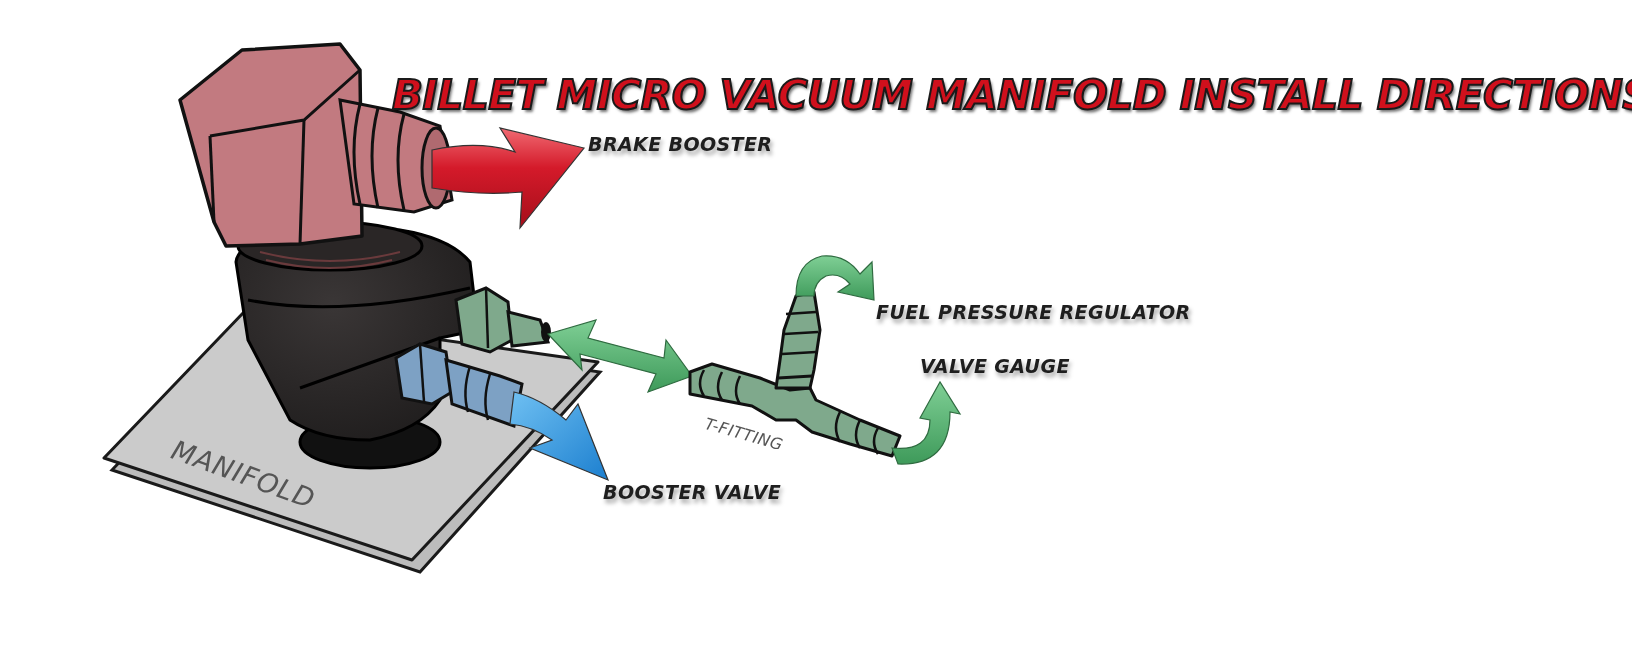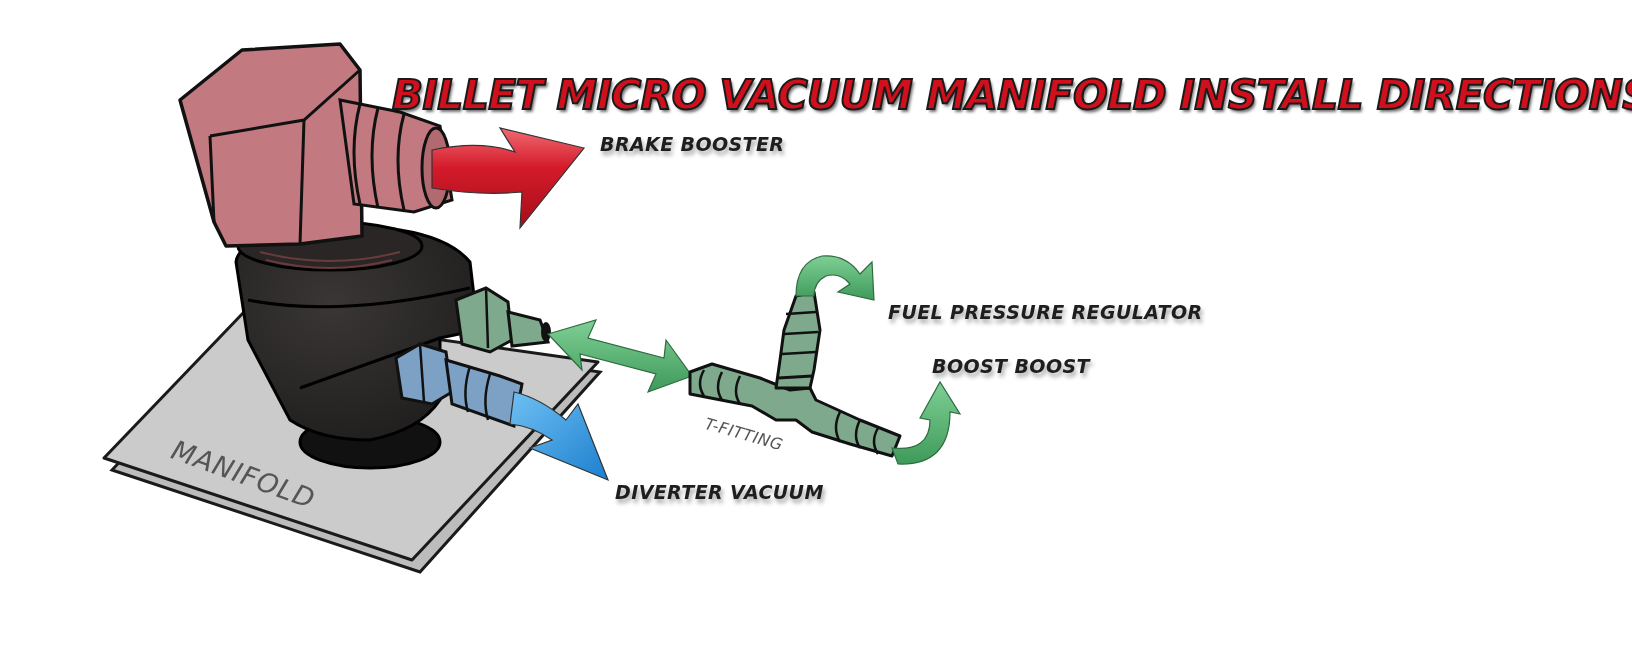--- a/index.html
+++ b/index.html
@@ -12,21 +12,20 @@
     color: #d0101c;
     -webkit-text-stroke: 2px #1a1a1a;
     text-shadow: 2px 3px 3px rgba(0,0,0,0.55);
     transform: scaleX(1.02); transform-origin: left center;
   }
   .lbl {
     position: absolute; white-space: nowrap;
     font-family: "DejaVu Sans", sans-serif; font-weight: bold; font-style: italic;
     font-size: 19px; color: #1e1e1e; letter-spacing: 0.4px;
     text-shadow: 2px 4px 4px rgba(0,0,0,0.35);
-    margin-left: 12px;
   }
   .lbl-small {
     position: absolute; white-space: nowrap;
     font-family: "DejaVu Sans", sans-serif; font-style: italic;
     font-size: 16px; color: #555; letter-spacing: 0.5px;
   }
   .lbl-manifold {
     position: absolute; white-space: nowrap;
     font-family: "DejaVu Sans", sans-serif; font-style: italic;
     font-size: 27px; color: #555; letter-spacing: 1px;
@@ -134,17 +133,17 @@
 
     <g>
       <path d="M 892 448 Q 930 452 930 420 L 920 418 L 940 382 L 960 414 L 950 412 Q 950 466 898 464 Z" fill="url(#greenArrow)" stroke="#2f6b40" stroke-width="1.2"></path>
     </g>
   </svg>
 
   <div class="title">BILLET MICRO VACUUM MANIFOLD INSTALL DIRECTIONS</div>
 
   <div class="lbl" style="left:588px; top:133px;">BRAKE BOOSTER</div>
   <div class="lbl" style="left:876px; top:301px;text-align:right;">FUEL PRESSURE REGULATOR</div>
-  <div class="lbl" style="left:920px; top:355px;">BOOST BOOST</div>
-  <div class="lbl" style="left:603px; top:481px;">DIVERTER VACUUM</div>
+  <div class="lbl" style="left:920px; top:355px;">VALVE GAUGE</div>
+  <div class="lbl" style="left:603px; top:481px;">BOOSTER VALVE</div>
   <div class="lbl-small" style="left:708px; top:414px; transform: rotate(16deg); transform-origin: left top;">T-FITTING</div>
   <div class="lbl-manifold" style="left:178px; top:434px; transform: rotate(20deg); transform-origin: left top;">MANIFOLD</div>
 </div>
 
 </body></html>

